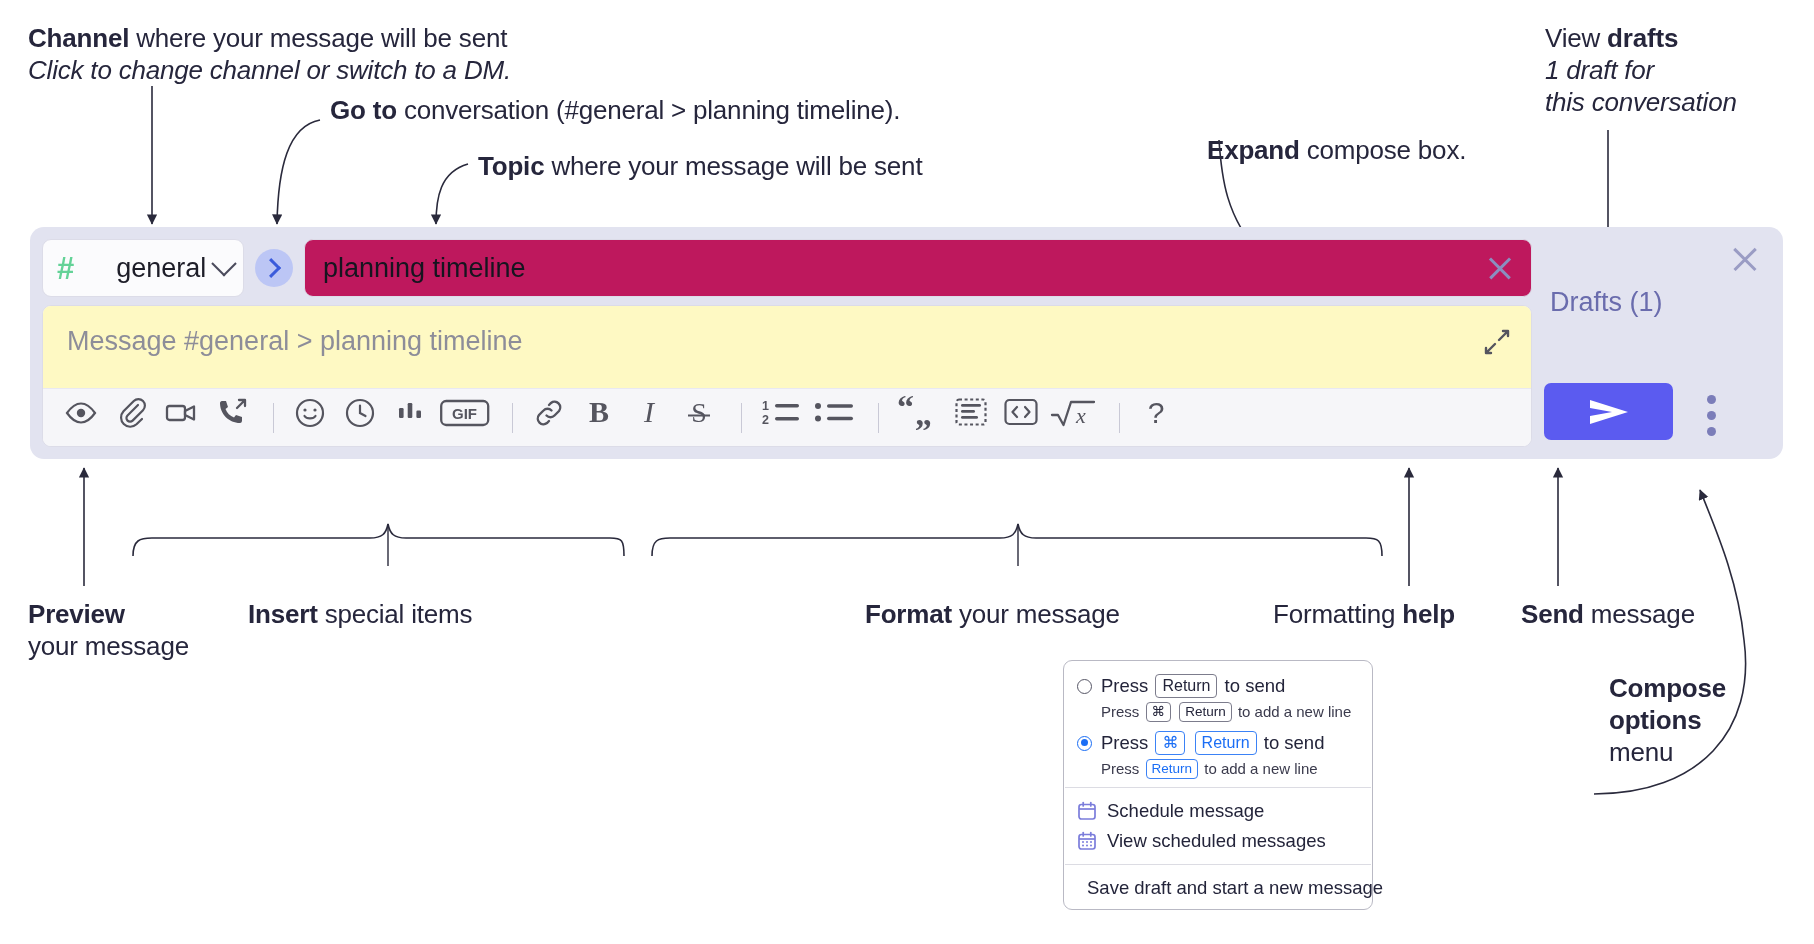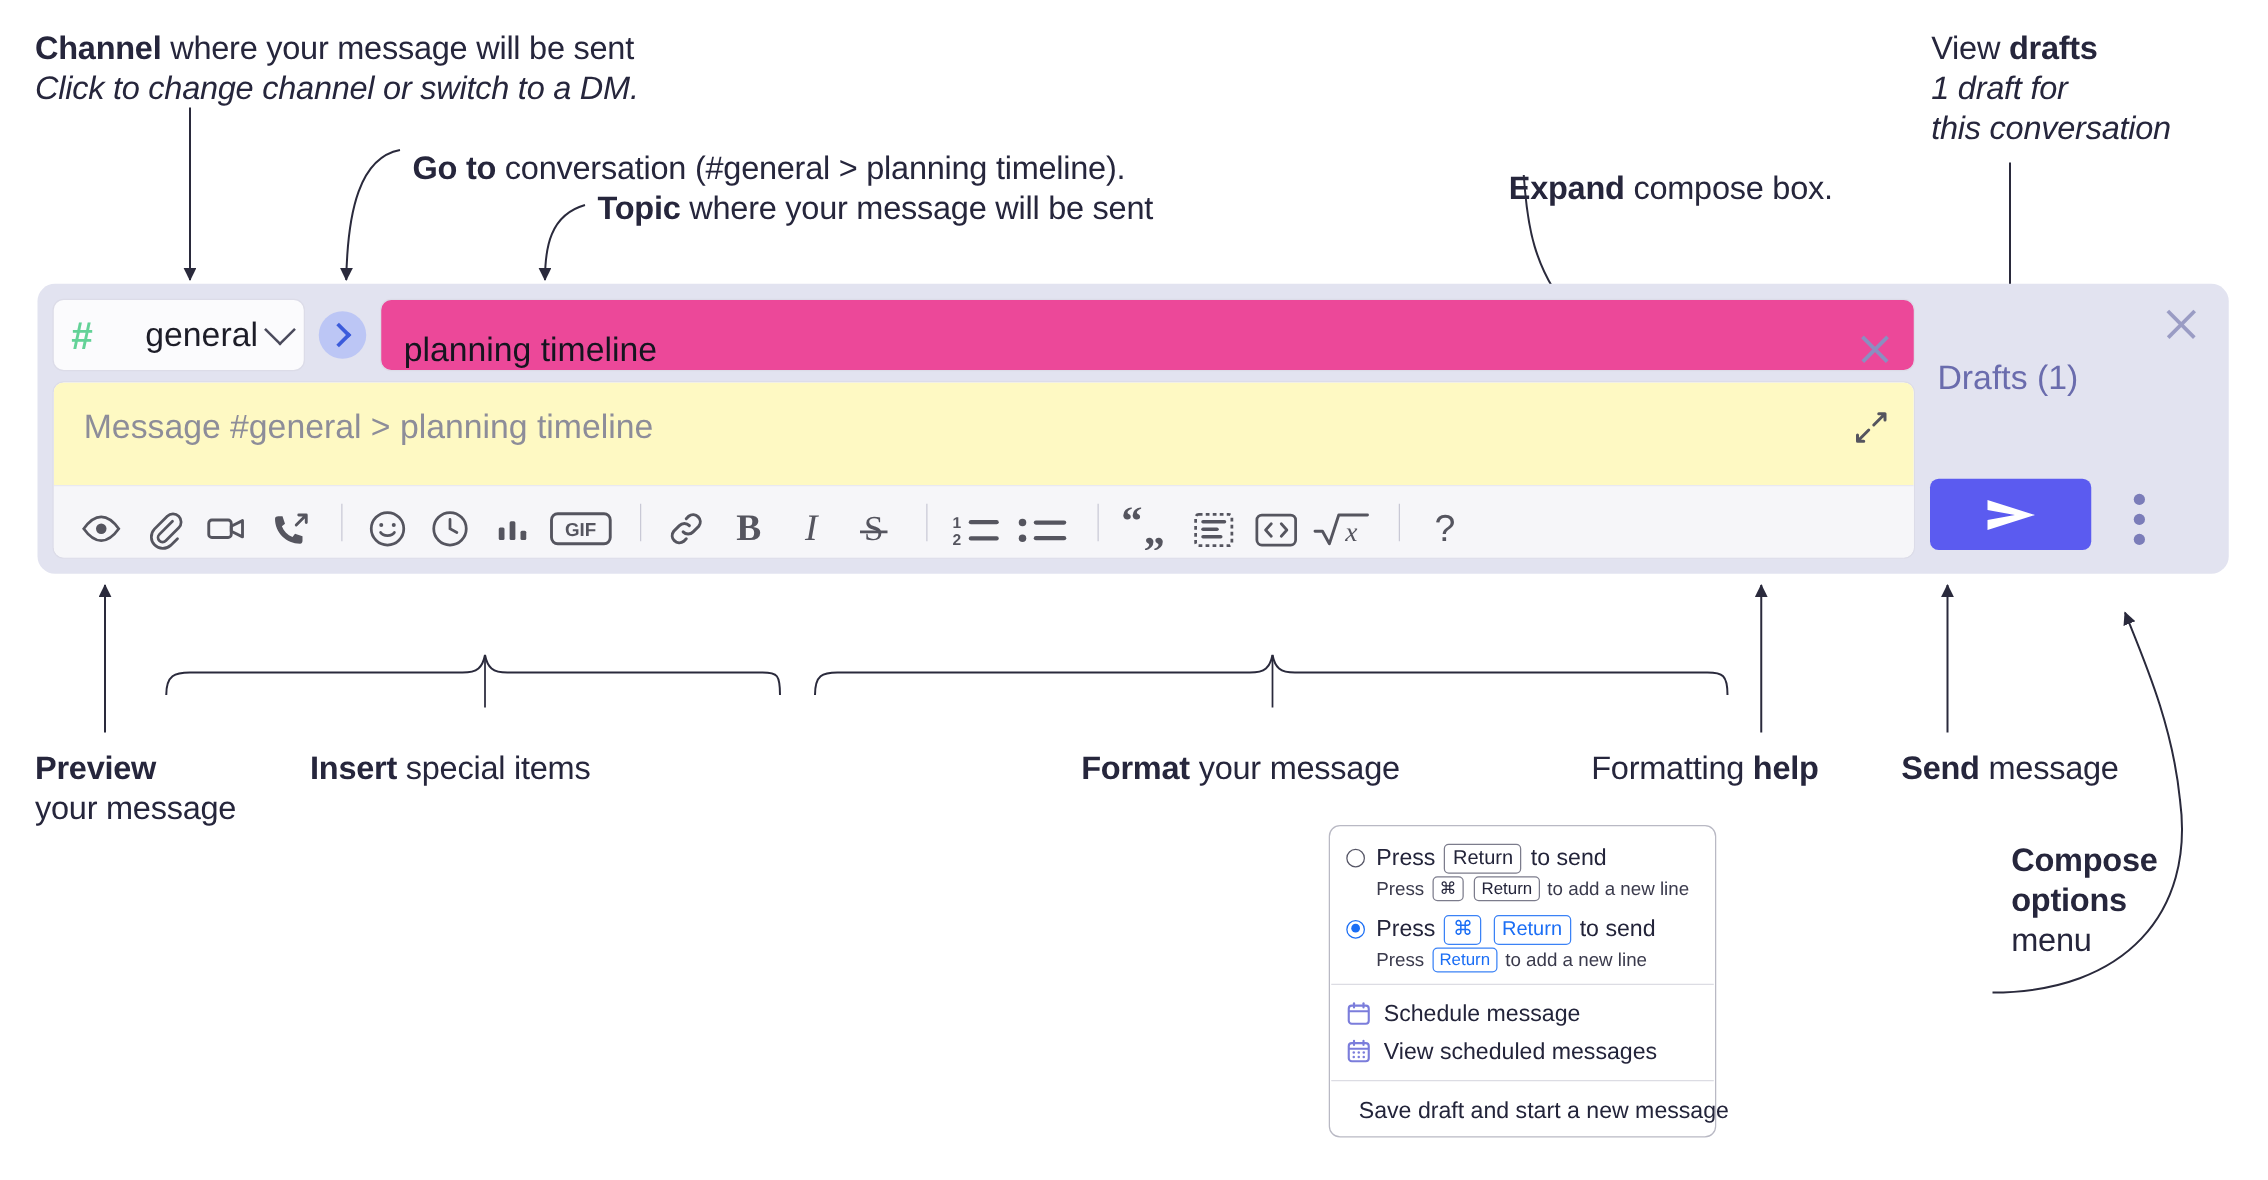--- a/index.html
+++ b/index.html
@@ -35,22 +35,22 @@
   }
   #channel-select .hash{font-size:31px;font-weight:700;color:#63d297;line-height:1;}
   #channel-name{font-size:27px;color:#1d1d28;flex:1;margin-left:34px;}
   .chev{width:16px;height:16px;border-right:2.4px solid #4a4a5c;border-bottom:2.4px solid #4a4a5c;transform:rotate(45deg) translate(-3px,-3px);}
   #goto-btn{
     width:38px;height:38px;border-radius:50%;background:#bcc6f5;margin:0 11px;
     display:flex;align-items:center;justify-content:center;cursor:pointer;flex:none;
   }
   #goto-btn .gchev{width:11px;height:11px;border-top:3px solid #3b5bdb;border-right:3px solid #3b5bdb;transform:rotate(45deg) translate(-2px,2px);}
   #topic-field{
-    flex:1;height:58px;background:#ec4899;border:1px solid #dcdce8;border-radius:9px;
-    display:flex;align-items:flex-end;box-sizing:border-box;padding:0 14px 0 18px;
+    flex:1;height:58px;background:#be185d;border:1px solid #dcdce8;border-radius:9px;
+    display:flex;align-items:center;box-sizing:border-box;padding:0 14px 0 18px;
   }
   #topic-value{font-size:27px;color:#15151f;flex:1;}
   #topic-clear{width:34px;height:34px;position:relative;cursor:pointer;flex:none;}
   #topic-clear:before,#topic-clear:after{content:"";position:absolute;left:3px;top:16px;width:28px;height:2.6px;background:#8a8fc0;}
   #topic-clear:before{transform:rotate(45deg);}
   #topic-clear:after{transform:rotate(-45deg);}
 
   
   #msg-card{
     position:absolute;left:0;top:66px;width:1490px;height:142px;
@@ -58,21 +58,21 @@
   }
   #msg-input-area{height:82px;position:relative;background:#fef9c3;}
   #msg-placeholder{position:absolute;left:24px;top:20px;font-size:27px;color:#8d8d99;}
   #expand-btn{position:absolute;right:16px;top:18px;width:36px;height:36px;cursor:pointer;}
 
   #toolbar{
     position:absolute;left:0;top:82px;height:58px;width:100%;
     background:#f6f6f9;border-top:1px solid #e9e9f1;
     display:flex;align-items:center;padding:0 16px;box-sizing:border-box;
   }
-  .tb{width:44px;height:44px;display:flex;align-items:flex-end;justify-content:center;cursor:pointer;margin-right:6px;flex:none;}
+  .tb{width:44px;height:44px;display:flex;align-items:flex-start;justify-content:center;cursor:pointer;margin-right:6px;flex:none;}
   .tsep{width:1px;height:30px;background:#c9c9d6;margin:0 14px;flex:none;}
   .tb svg{display:block;}
 
   
   #right-rail{position:absolute;left:1518px;top:0;width:235px;height:232px;}
   #panel-close{position:absolute;right:20px;top:14px;width:36px;height:36px;cursor:pointer;}
   #panel-close:before,#panel-close:after{content:"";position:absolute;left:3px;top:17px;width:30px;height:2.6px;background:#9a9cc4;}
   #panel-close:before{transform:rotate(45deg);}
   #panel-close:after{transform:rotate(-45deg);}
   #drafts-link{position:absolute;left:2px;top:60px;font-size:27px;color:#6a6cad;cursor:pointer;}
@@ -106,21 +106,21 @@
   .mi-label{font-size:18.5px;color:#23243a;white-space:nowrap;}
 </style>
 </head>
 <body>
 
 <div class="abs ann" style="left:28px;top:22px;width:620px;">
   <div><b>Channel</b><span> where your message will be sent</span></div>
   <div><i>Click to change channel or switch to a DM.</i></div>
 </div>
 
-<div class="abs ann" style="left:330px;top:118px;width:700px;">
+<div class="abs ann" style="left:330px;top:94px;width:700px;">
   <b>Go to</b><span> conversation (#general &gt; planning timeline).</span>
 </div>
 
 <div class="abs ann" style="left:478px;top:150px;width:620px;">
   <b>Topic</b><span> where your message will be sent</span>
 </div>
 
 <div class="abs ann" style="left:1207px;top:106px;width:400px;margin-top:28px;">
   <b>Expand</b><span> compose box.</span>
 </div>

